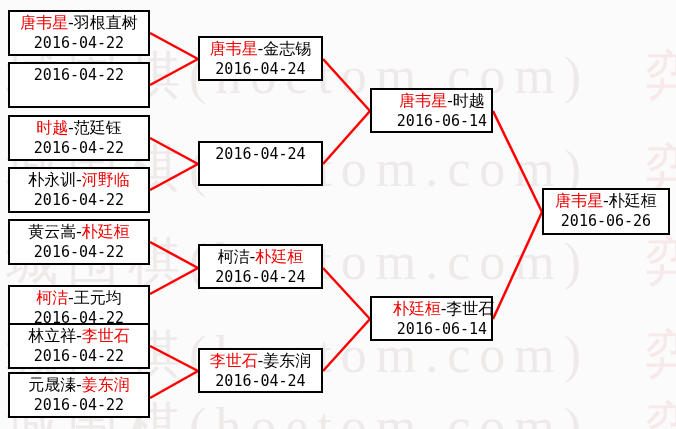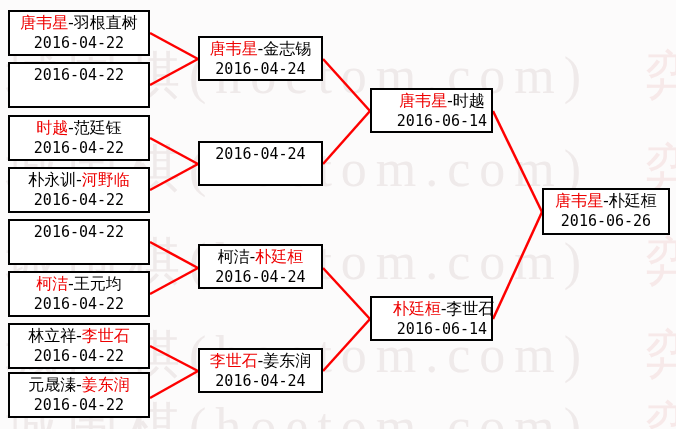--- a/index.html
+++ b/index.html
@@ -62,23 +62,24 @@
   </div>
   <div class="box r1" style="top:115px">
     <div class="names"><span class="pl p1 win">时越</span><span>-</span><span class="pl p2">范廷钰</span></div>
     <div class="date">2016-04-22</div>
   </div>
   <div class="box r1" style="top:167px">
     <div class="names"><span class="pl p1">朴永训</span><span>-</span><span class="pl p2 win">河野临</span></div>
     <div class="date">2016-04-22</div>
   </div>
   <div class="box r1" style="top:219px">
+    <div class="names"><span class="pl p1">黄云嵩</span><span>-</span><span class="pl p2 win">朴廷桓</span></div>
     <div class="date">2016-04-22</div>
   </div>
-  <div class="box r1" style="top:271px">
+  <div class="box r1" style="top:285px">
     <div class="names"><span class="pl p1 win">柯洁</span><span>-</span><span class="pl p2">王元均</span></div>
     <div class="date">2016-04-22</div>
   </div>
   <div class="box r1" style="top:323px">
     <div class="names"><span class="pl p1">林立祥</span><span>-</span><span class="pl p2 win">李世石</span></div>
     <div class="date">2016-04-22</div>
   </div>
   <div class="box r1" style="top:372px">
     <div class="names"><span class="pl p1">元晟溱</span><span>-</span><span class="pl p2 win">姜东润</span></div>
     <div class="date">2016-04-22</div>

